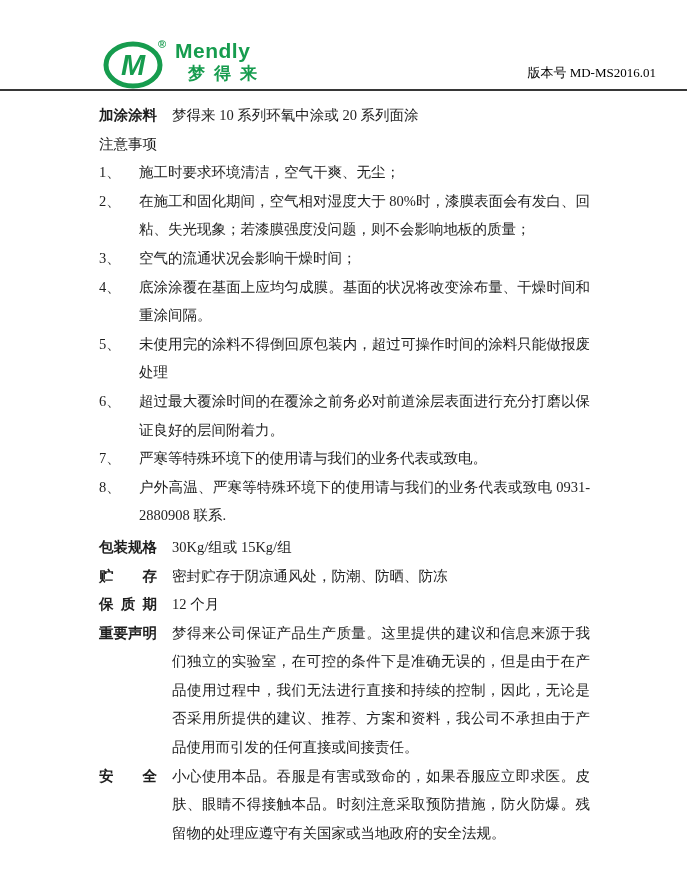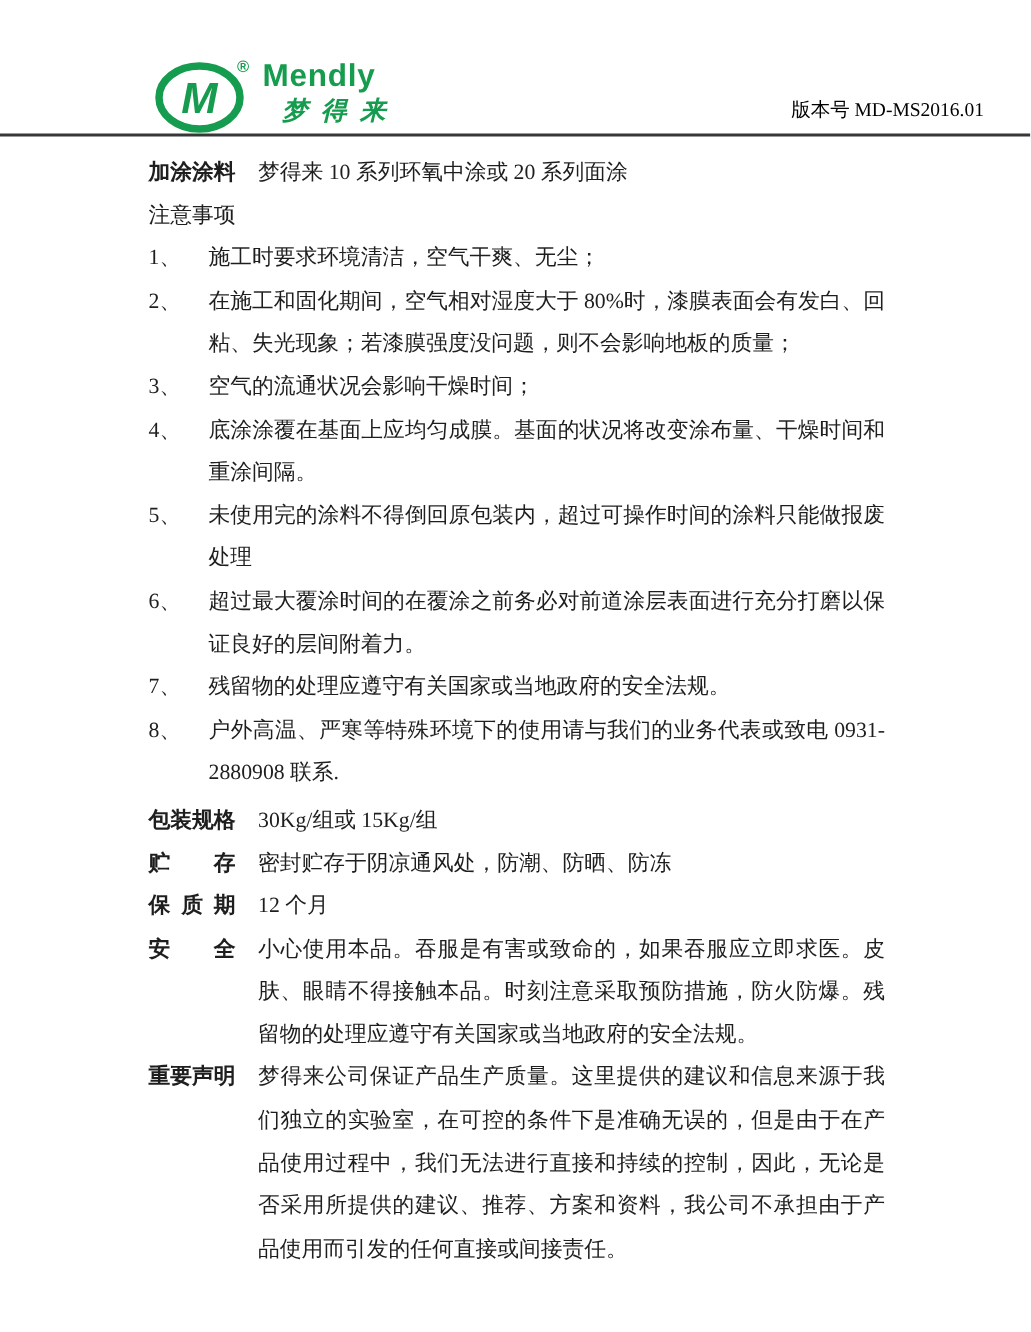--- a/index.html
+++ b/index.html
@@ -13,21 +13,21 @@
   .logo { position:absolute; left:103px; top:37px; display:flex; align-items:flex-start; }
   .emblem { position:relative; width:68px; height:52px; }
   .wordmark { margin-left:4px; }
   .brand-en {
     font-family:"Liberation Sans","DejaVu Sans",sans-serif;
     font-weight:bold; font-size:21px; line-height:27px; letter-spacing:0.5px;
   }
   .brand-cn {
     font-family:"Liberation Sans","DejaVu Sans",sans-serif;
     font-weight:bold; font-size:17px; line-height:20px; letter-spacing:9px;
-    margin-left:13px; white-space:nowrap;font-style:italic;
+    margin-left:13px; white-space:nowrap;
   }
   .version { position:absolute; right:31px; bottom:7px; font-size:13px; color:#000000; }
   
   .content {
     padding:10px 97px 0 99px;
     font-size:14.5px; line-height:28.6px;
   }
   .row { display:flex; align-items:flex-start; }
   .lbl {
     flex:0 0 58px; max-width:58px; font-weight:bold;
@@ -95,44 +95,44 @@
     <div class="note-row">
       <span class="note-num">5、</span>
       <span class="note-text">未使用完的涂料不得倒回原包装内，超过可操作时间的涂料只能做报废处理</span>
     </div>
     <div class="note-row">
       <span class="note-num">6、</span>
       <span class="note-text">超过最大覆涂时间的在覆涂之前务必对前道涂层表面进行充分打磨以保证良好的层间附着力。</span>
     </div>
     <div class="note-row">
       <span class="note-num">7、</span>
-      <span class="note-text">残留物的处理应遵守有关国家或当地政府的安全法规。</span>
+      <span class="note-text">严寒等特殊环境下的使用请与我们的业务代表或致电。</span>
     </div>
     <div class="note-row">
       <span class="note-num">8、</span>
       <span class="note-text">户外高温、严寒等特殊环境下的使用请与我们的业务代表或致电 0931-2880908 联系.</span>
     </div>
 
     <div class="specs">
       <div class="row">
         <span class="lbl">包装规格</span>
         <span class="val">30Kg/组或 15Kg/组</span>
       </div>
       <div class="row">
         <span class="lbl">贮存</span>
         <span class="val">密封贮存于阴凉通风处，防潮、防晒、防冻</span>
       </div>
       <div class="row">
         <span class="lbl">保质期</span>
         <span class="val">12 个月</span>
       </div>
       <div class="row">
+        <span class="lbl">重要声明</span>
+        <span class="val">梦得来公司保证产品生产质量。这里提供的建议和信息来源于我们独立的实验室，在可控的条件下是准确无误的，但是由于在产品使用过程中，我们无法进行直接和持续的控制，因此，无论是否采用所提供的建议、推荐、方案和资料，我公司不承担由于产品使用而引发的任何直接或间接责任。</span>
+      </div>
+      <div class="row">
         <span class="lbl">安全</span>
         <span class="val">小心使用本品。吞服是有害或致命的，如果吞服应立即求医。皮肤、眼睛不得接触本品。时刻注意采取预防措施，防火防爆。残留物的处理应遵守有关国家或当地政府的安全法规。</span>
-      </div>
-      <div class="row">
-        <span class="lbl">重要声明</span>
-        <span class="val">梦得来公司保证产品生产质量。这里提供的建议和信息来源于我们独立的实验室，在可控的条件下是准确无误的，但是由于在产品使用过程中，我们无法进行直接和持续的控制，因此，无论是否采用所提供的建议、推荐、方案和资料，我公司不承担由于产品使用而引发的任何直接或间接责任。</span>
       </div>
     </div>
 
   </div>
 </div>
 
 </body></html>

